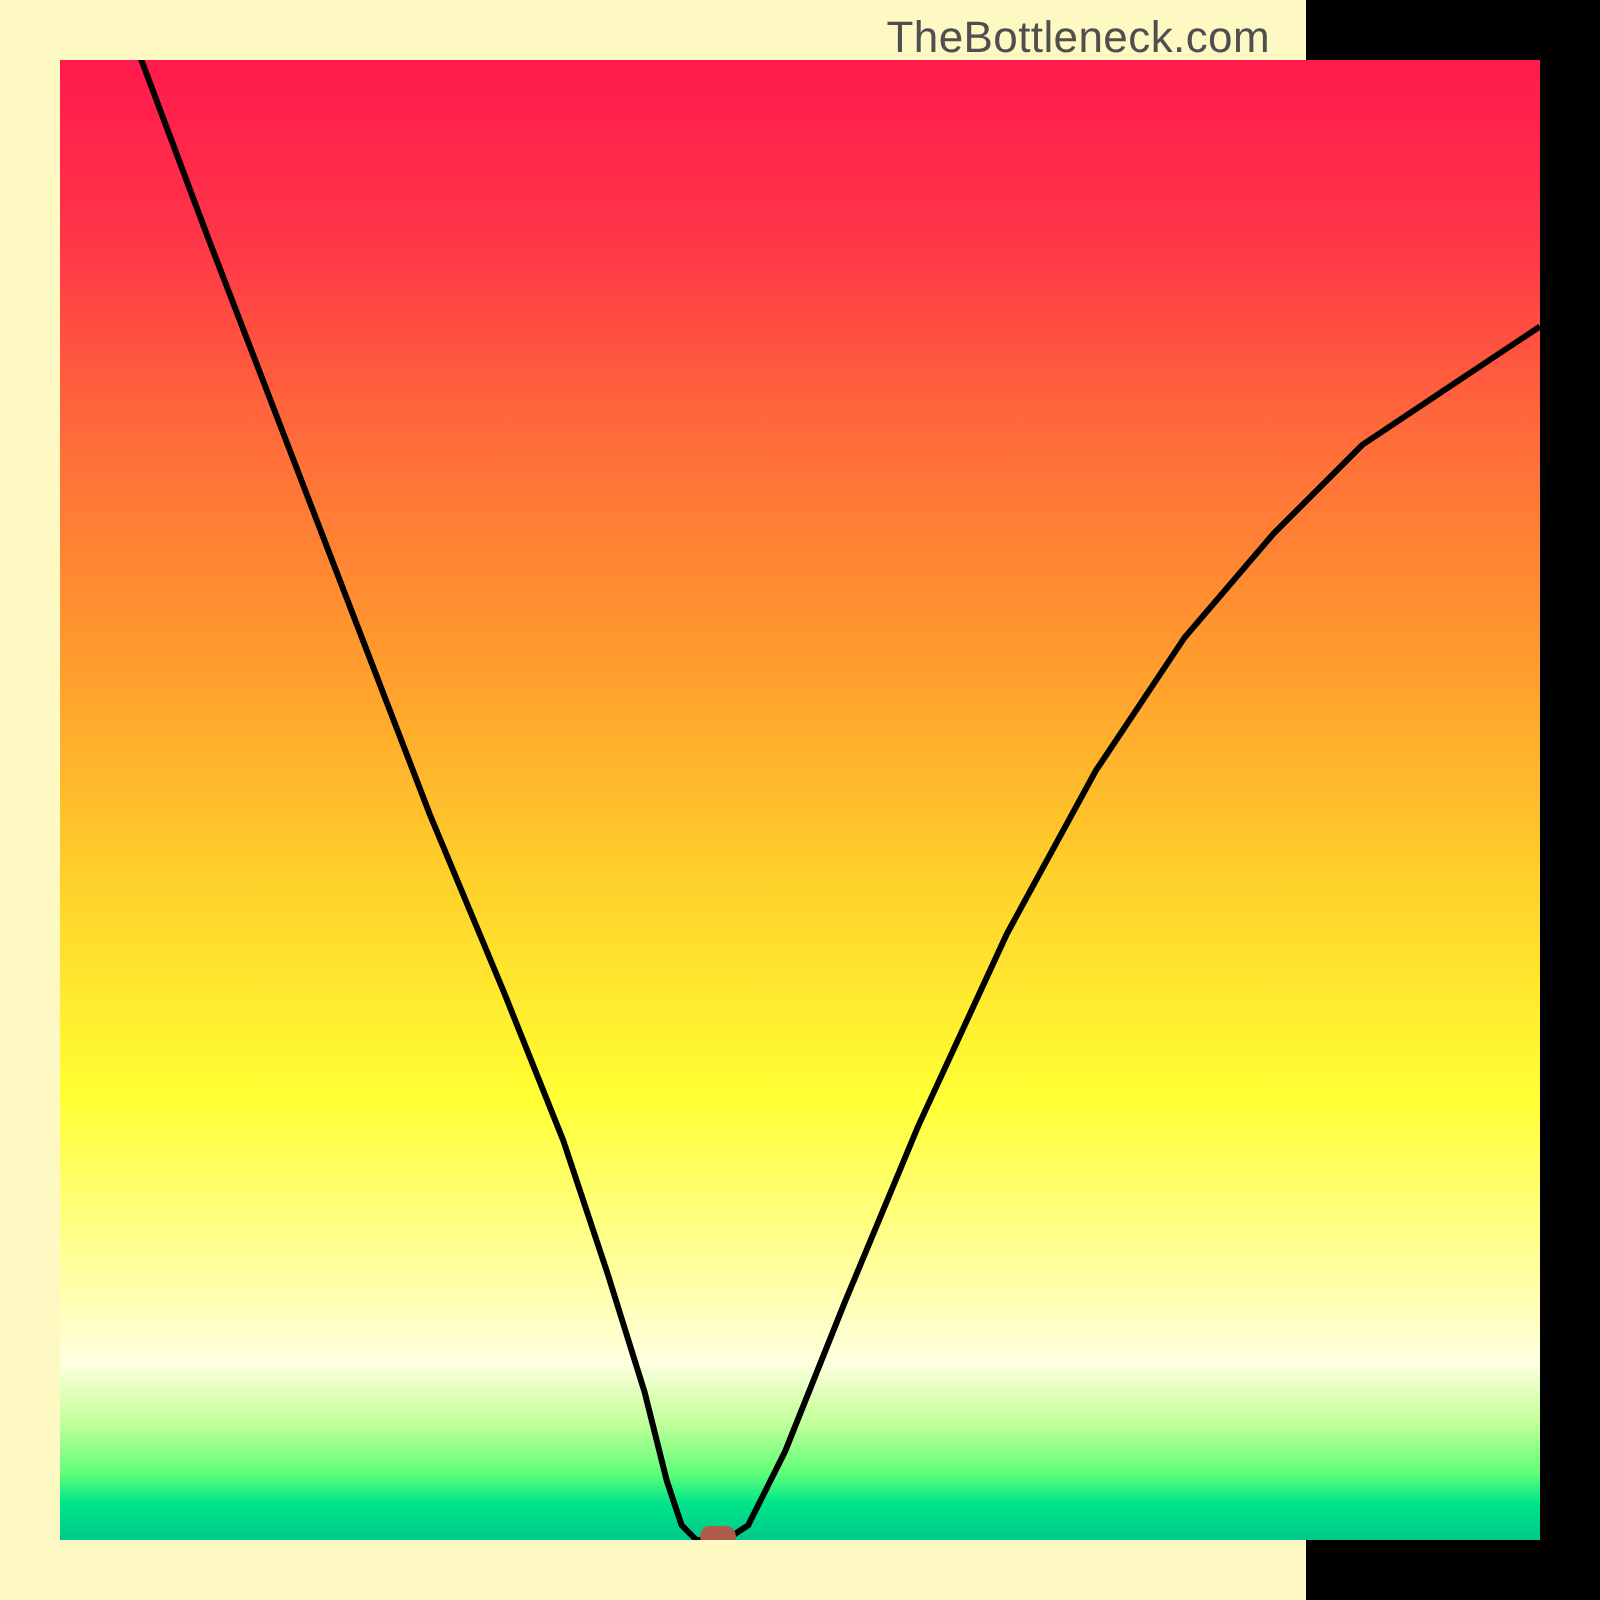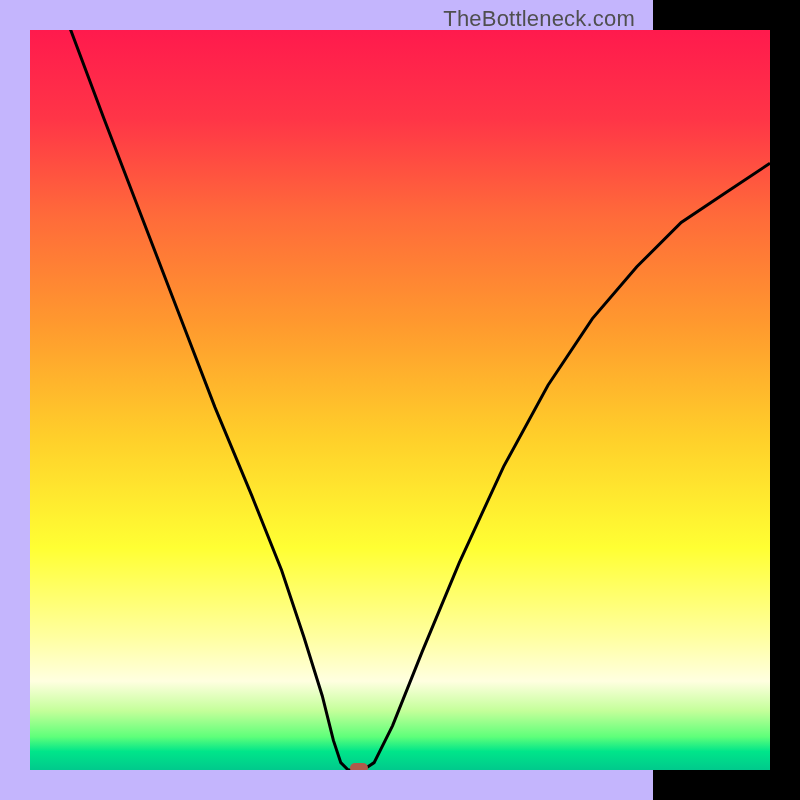--- a/index.html
+++ b/index.html
@@ -7,21 +7,21 @@
     padding: 0;
     width: 800px;
     height: 800px;
     background: #000000;
     overflow: hidden;
   }
   .frame {
     position: relative;
     width: 653px;
     height: 800px;
-    background: #c4b5fd;
+    background: #fef9c3;
   }
   .plot-area {
     position: absolute;
     left: 30px;
     top: 30px;
     width: 740px;
     height: 740px;
     overflow: hidden;
   }
   .gradient-bg {

